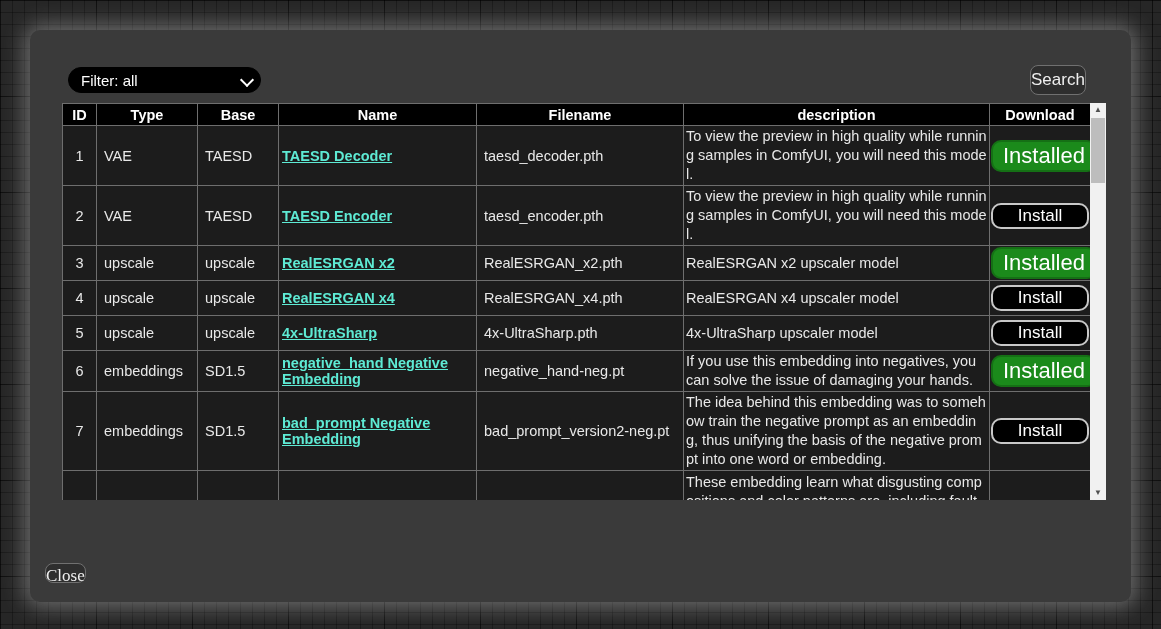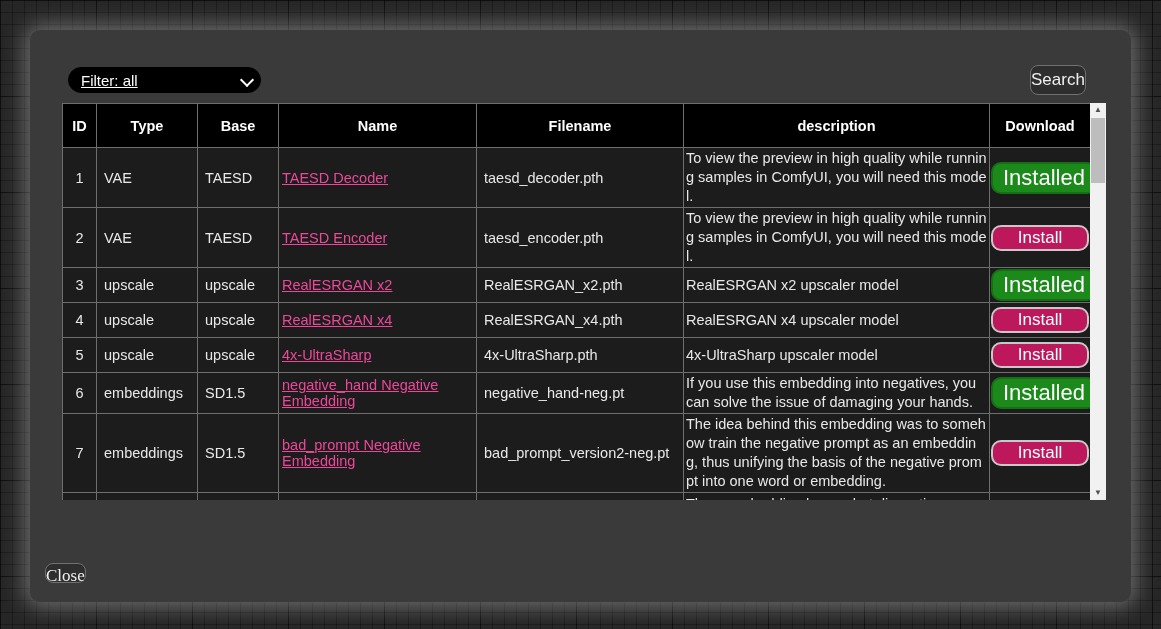--- a/index.html
+++ b/index.html
@@ -19,21 +19,20 @@
     background:#3a3a3a;border-radius:10px;
     box-shadow:0 0 22px 5px rgba(195,195,195,0.45);
   }
   
   .filter{
     position:absolute;left:38px;top:37px;width:193px;height:26px;
     background:#000;color:#fff;border:1px solid #000;border-radius:13px;
     font-size:15px;padding:0 28px 0 12px;
     -webkit-appearance:none;appearance:none;outline:none;
     font-family:"Liberation Sans","DejaVu Sans",sans-serif;
-    text-decoration:underline;
   }
   .filter-chevron{
     position:absolute;left:212px;top:45px;width:8px;height:8px;
     border-right:2px solid #fff;border-bottom:2px solid #fff;
     transform:rotate(45deg);pointer-events:none;
   }
   
   .search-input{
     position:absolute;left:764px;top:37px;width:228px;height:27px;
     box-sizing:border-box;background:#2c2c2c;border:1px solid #5a5a5a;
@@ -50,39 +49,39 @@
   .close-btn{position:absolute;left:15px;top:533px;height:20px;font-family:Liberation Serif, serif;}
   
   .table-wrap{
     position:absolute;left:32px;top:73px;width:1028px;height:397px;
     overflow:hidden;
   }
   table{border-collapse:collapse;table-layout:fixed;width:1028px;
     font-size:14.5px;color:#e8e8e8;}
   th,td{border:1px solid #6e6e6e;overflow:hidden;}
   thead th{background:#000;color:#fff;font-weight:bold;height:21px;
-    font-size:14.5px;padding:11px 2px;}
+    font-size:14.5px;padding:0 2px;}
   tbody td{background:#1c1c1c;vertical-align:middle;}
   tbody tr:nth-child(1){height:58px}
   tbody tr:nth-child(2){height:58px}
   tbody tr:nth-child(3){height:35px}
   tbody tr:nth-child(4){height:35px}
   tbody tr:nth-child(5){height:35px}
   tbody tr:nth-child(6){height:40px}
   tbody tr:nth-child(7){height:75px}
   tbody tr:nth-child(8){height:42px}
   td.c-id{text-align:center;}
   td.c-type,td.c-base,td.c-file{padding-left:7px;}
   td.c-name{padding-left:3px;}
-  td.c-name a{color:#ec4899;font-weight:normal;text-decoration:underline;cursor:pointer;text-align:center;}
+  td.c-name a{color:#5eead4;font-weight:bold;text-decoration:underline;cursor:pointer;text-align:center;}
   td.c-desc{padding:1px 2px;line-height:19px;word-break:break-all;}
   td.c-dl{text-align:center;}
   .btn-install{
     display:inline-block;min-width:98px;box-sizing:border-box;
-    background:#be185d;border:2px solid #c8c8c8;border-radius:10px;
+    background:#000000;border:2px solid #c8c8c8;border-radius:10px;
     color:#fff;font-size:17px;padding:1px 10px;cursor:pointer;
     font-family:"Liberation Sans","DejaVu Sans",sans-serif;
   }
   .btn-installed{
     display:inline-block;min-width:98px;box-sizing:border-box;
     background:#1b8a1b;border:2px solid #157015;border-radius:10px;
     color:#fff;font-size:22px;padding:1px 10px;cursor:pointer;
     font-family:"Liberation Sans","DejaVu Sans",sans-serif;
   }
   

